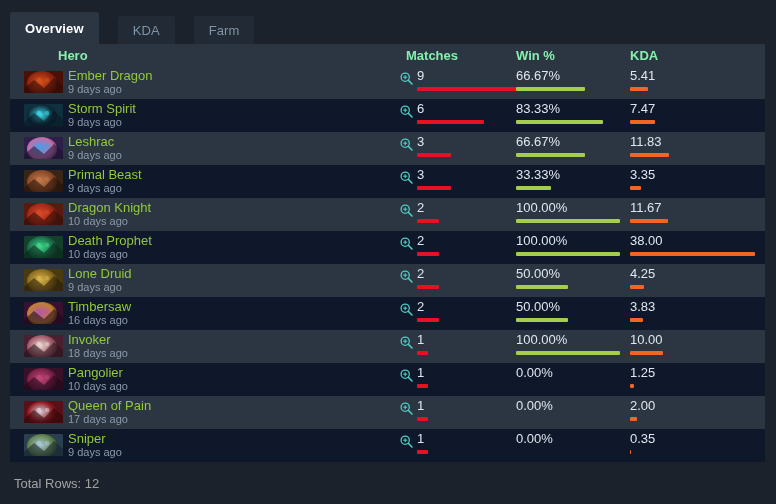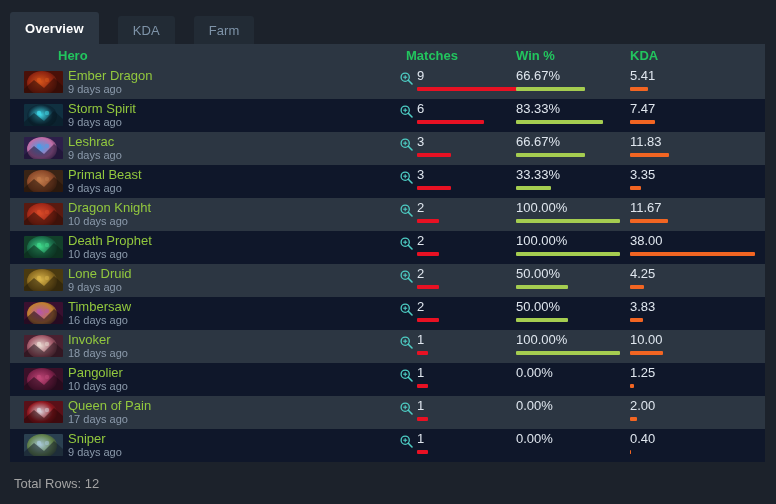--- a/index.html
+++ b/index.html
@@ -58,21 +58,21 @@
     top: 44px;
     width: 755px;
     background: #2c3642;
     overflow: hidden;
   }
   .thead {
     height: 22px;
     background: #2c3642;
     display: flex;
     align-items: center;
-    color: #22c55e;
+    color: #86efac;
     font-weight: bold;
     font-size: 13px;
   }
   .row {
     height: 33px;
     display: flex;
     align-items: flex-start;
     position: relative;
   }
   .row.even { background: #2c3642; }
@@ -641,21 +641,21 @@
                 <line x1="3.2" y1="5.2" x2="7.2" y2="5.2" stroke="#4ecdc4" stroke-width="1.1"></line>
                 <line x1="8.3" y1="8.3" x2="12" y2="12" stroke="#4ecdc4" stroke-width="1.6" stroke-linecap="round"></line>
               </svg></span>
             <span class="cellval">1</span>
             <span class="bar" style="width:11px"></span>
           </div>
           <div class="c-win">
             <span class="cellval">0.00%</span>
           </div>
           <div class="c-kda">
-            <span class="cellval">0.40</span>
+            <span class="cellval">0.35</span>
             <span class="bar" style="width:1px"></span>
           </div>
         </div>
       </div>
   </div>
 
   <div class="footer" style="top: 476px;">Total Rows: 12</div>
 
 </div>
 

